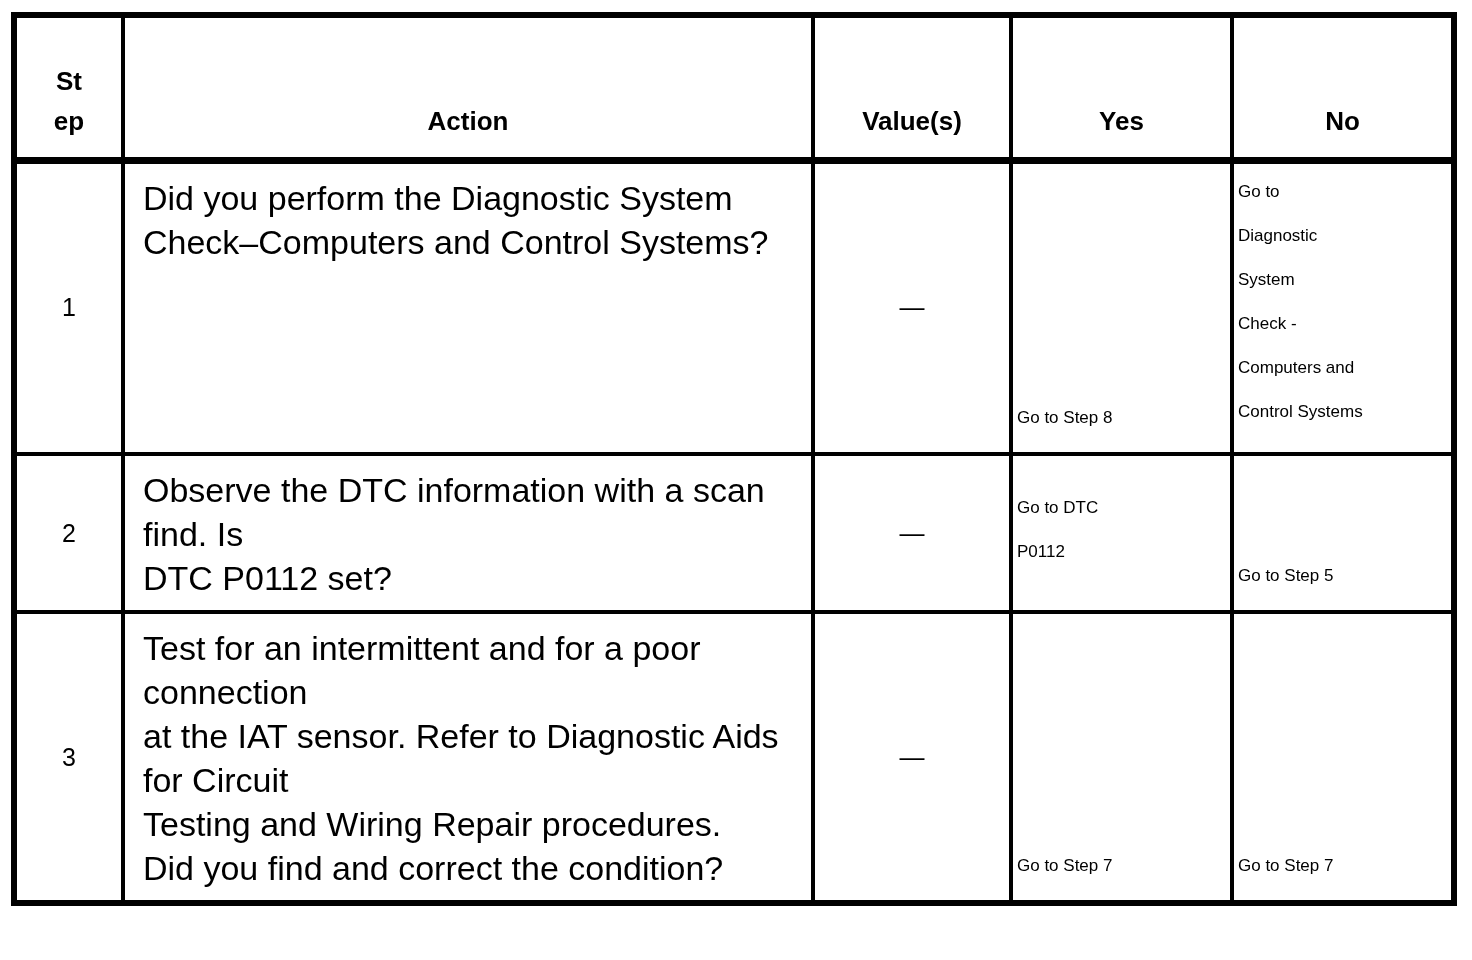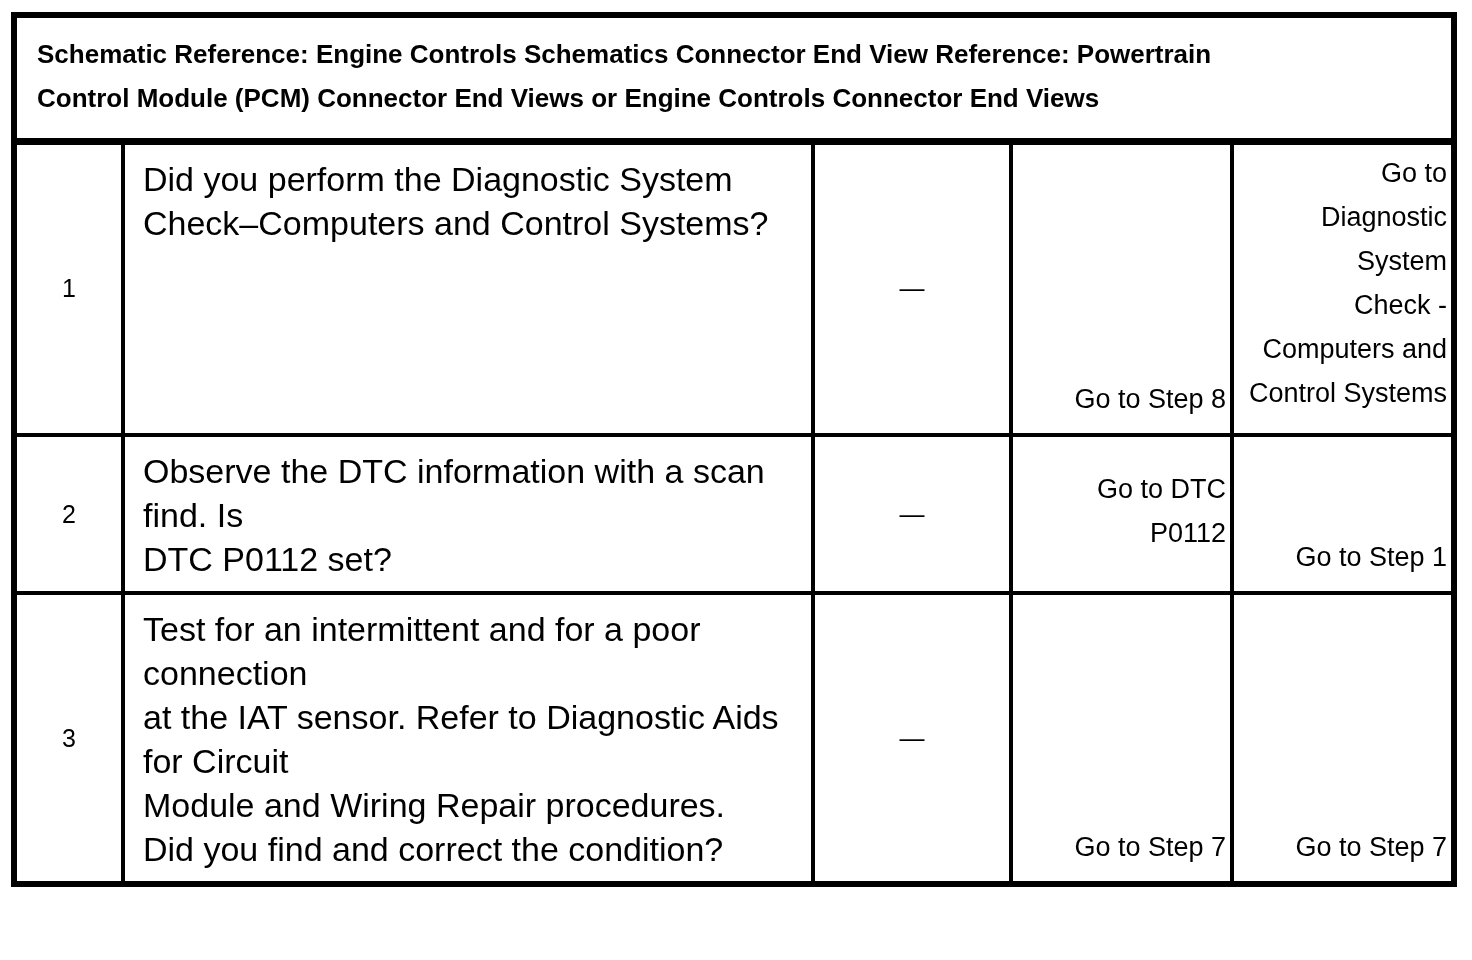--- a/index.html
+++ b/index.html
@@ -79,48 +79,52 @@
     text-align: left;
     padding: 12px 16px 10px 18px;
   }
   td.value {
     font-size: 25px;
     text-align: center;
     vertical-align: middle;
     padding: 0;
   }
   td.go {
-    font-size: 27px;
+    font-size: 17px;
     line-height: 44px;
-    text-align: right;
+    text-align: left;
     padding: 6px 4px 12px 4px;
   }
   .v-top    { vertical-align: top; }
   .v-mid    { vertical-align: middle; }
   .v-bottom { vertical-align: bottom; }
 </style>
 </head>
 <body>
 
 <div class="page">
   <table class="diag-table">
     <colgroup>
       <col class="c-step">
       <col class="c-action">
       <col class="c-value">
       <col class="c-yes">
       <col class="c-no">
     </colgroup>
 
     <tbody>
+        <tr class="header-row">
+      <th>St
+ep</th>
+      <th>Action</th>
+      <th>Value(s)</th>
+      <th>Yes</th>
+      <th>No</th>
+    </tr>
 
-    <tr class="schem-row">
-      <td colspan="5" class="schem">Schematic Reference: Engine Controls Schematics Connector End View Reference: Powertrain
-Control Module (PCM) Connector End Views or Engine Controls Connector End Views</td>
-    </tr>
 
     <tr class="r1">
       <td class="step">1</td>
       <td class="action v-top">Did you perform the Diagnostic System
 Check–Computers and Control Systems?</td>
       <td class="value">—</td>
       <td class="go v-bottom">Go to Step 8</td>
       <td class="go v-top">Go to
 Diagnostic
 System
@@ -129,28 +133,28 @@
 Control Systems</td>
     </tr>
 
     <tr class="r2">
       <td class="step">2</td>
       <td class="action v-mid">Observe the DTC information with a scan find. Is
 DTC P0112 set?</td>
       <td class="value">—</td>
       <td class="go v-mid">Go to DTC
 P0112</td>
-      <td class="go v-bottom">Go to Step 1</td>
+      <td class="go v-bottom">Go to Step 5</td>
     </tr>
 
     <tr class="r3">
       <td class="step">3</td>
       <td class="action v-top">Test for an intermittent and for a poor connection
 at the IAT sensor. Refer to Diagnostic Aids for Circuit
-Module and Wiring Repair procedures.
+Testing and Wiring Repair procedures.
 Did you find and correct the condition?</td>
       <td class="value">—</td>
       <td class="go v-bottom">Go to Step 7</td>
       <td class="go v-bottom">Go to Step 7</td>
     </tr>
   </tbody>
     </table>
 </div>
 
 </body></html>

